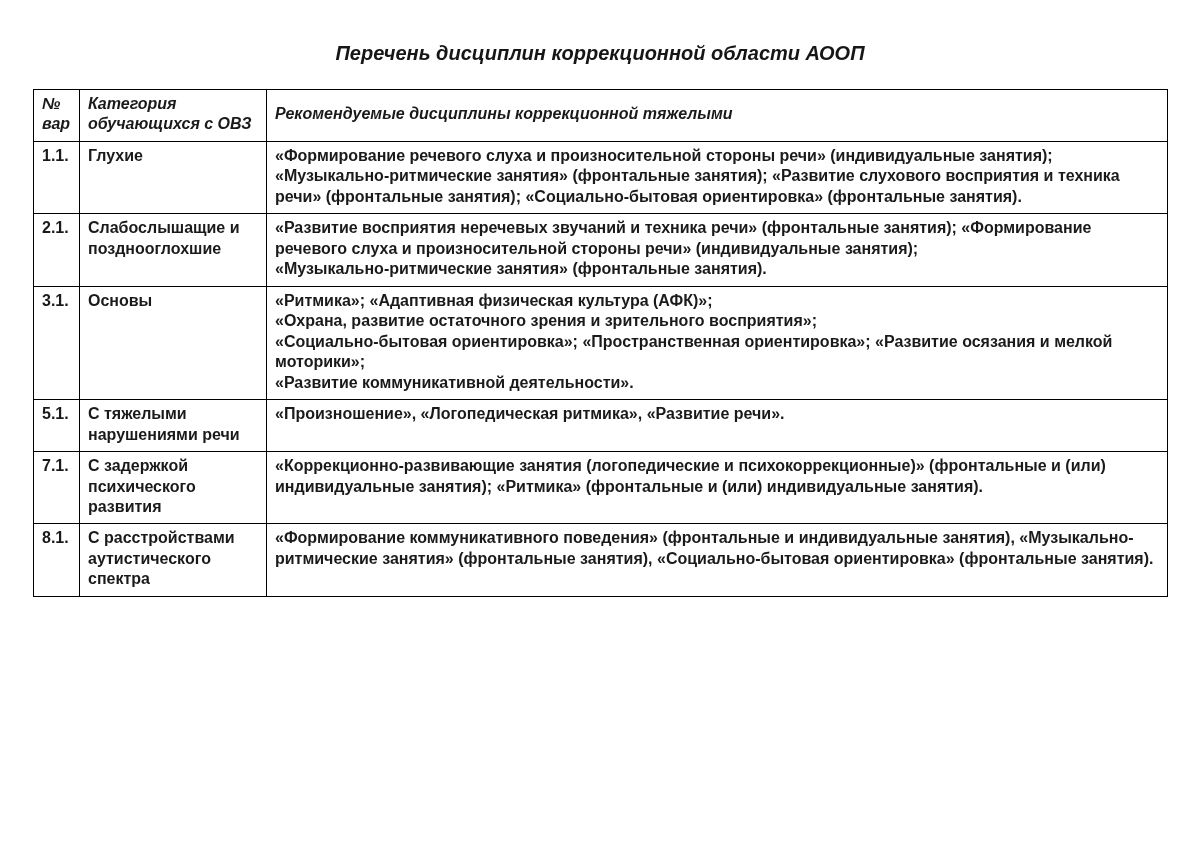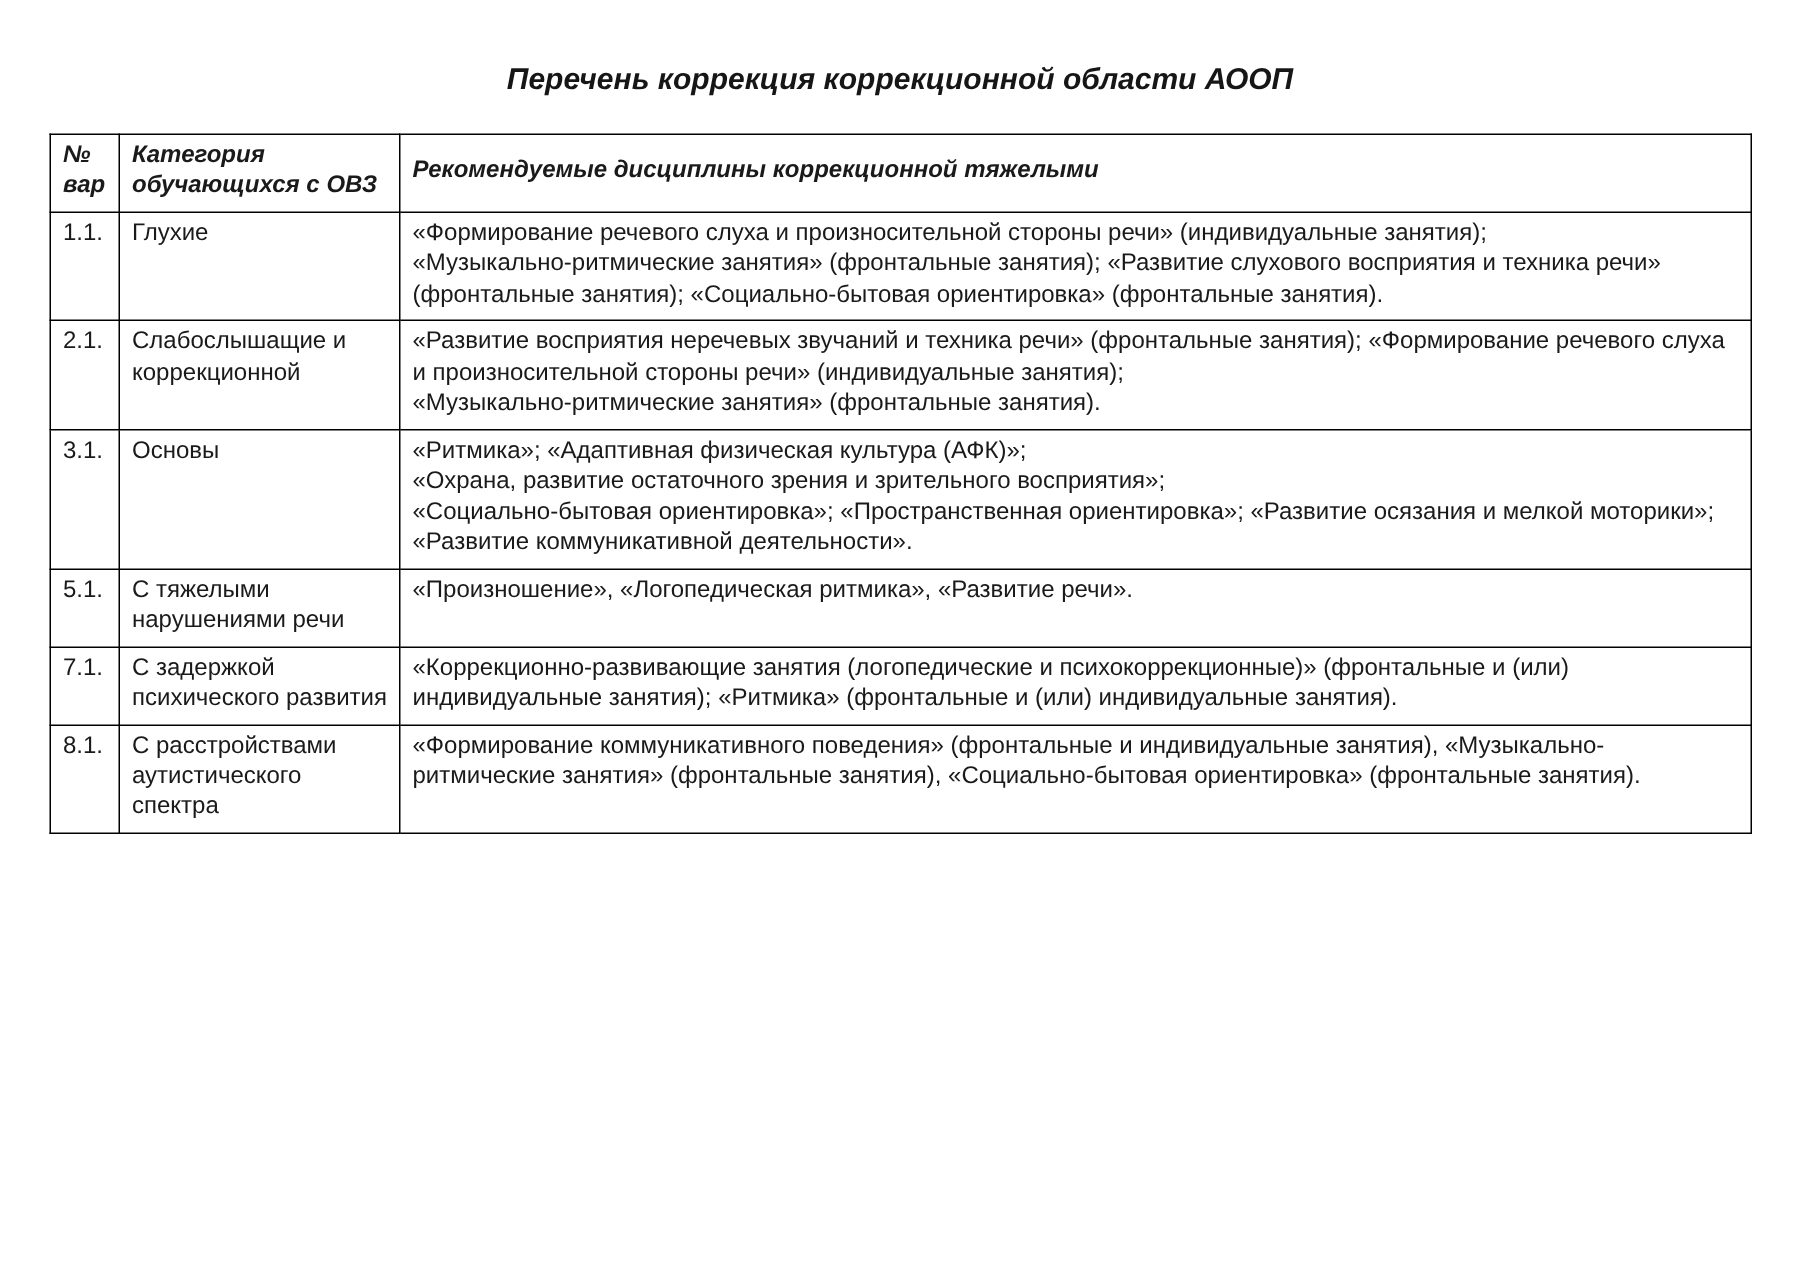--- a/index.html
+++ b/index.html
@@ -46,30 +46,30 @@
     word-wrap: break-word;
   }
   table.main-table th {
     font-weight: bold;
     font-style: italic;
     vertical-align: middle;
     height: 48px;
   }
   table.main-table td {
     vertical-align: top;
-    font-weight: normal;
+    font-weight: bold;
   }
   td.cell-num { padding-left: 6px; }
 </style>
 </head>
 <body>
 
 <div class="page">
 
-  <div class="doc-title">Перечень коррекция коррекционной области АООП</div>
+  <div class="doc-title">Перечень дисциплин коррекционной области АООП</div>
 
   <table class="main-table">
     <colgroup>
       <col class="col-num">
       <col class="col-category">
       <col class="col-disciplines">
     </colgroup>
     <thead>
       <tr>
         <th>№
@@ -81,21 +81,21 @@
     </thead>
     <tbody>
       <tr>
         <td class="cell-num">1.1.</td>
         <td>Глухие</td>
         <td>«Формирование речевого слуха и произносительной стороны речи» (индивидуальные занятия);
 «Музыкально-ритмические занятия» (фронтальные занятия); «Развитие слухового восприятия и техника речи» (фронтальные занятия); «Социально-бытовая ориентировка» (фронтальные занятия).</td>
       </tr>
       <tr>
         <td class="cell-num">2.1.</td>
-        <td>Слабослышащие и коррекционной</td>
+        <td>Слабослышащие и позднооглохшие</td>
         <td>«Развитие восприятия неречевых звучаний и техника речи» (фронтальные занятия); «Формирование речевого слуха и произносительной стороны речи» (индивидуальные занятия);
 «Музыкально-ритмические занятия» (фронтальные занятия).</td>
       </tr>
       <tr>
         <td class="cell-num">3.1.</td>
         <td>Основы</td>
         <td>«Ритмика»; «Адаптивная физическая культура (АФК)»;
 «Охрана, развитие остаточного зрения и зрительного восприятия»;
 «Социально-бытовая ориентировка»; «Пространственная ориентировка»; «Развитие осязания и мелкой моторики»;
 «Развитие коммуникативной деятельности».</td>

